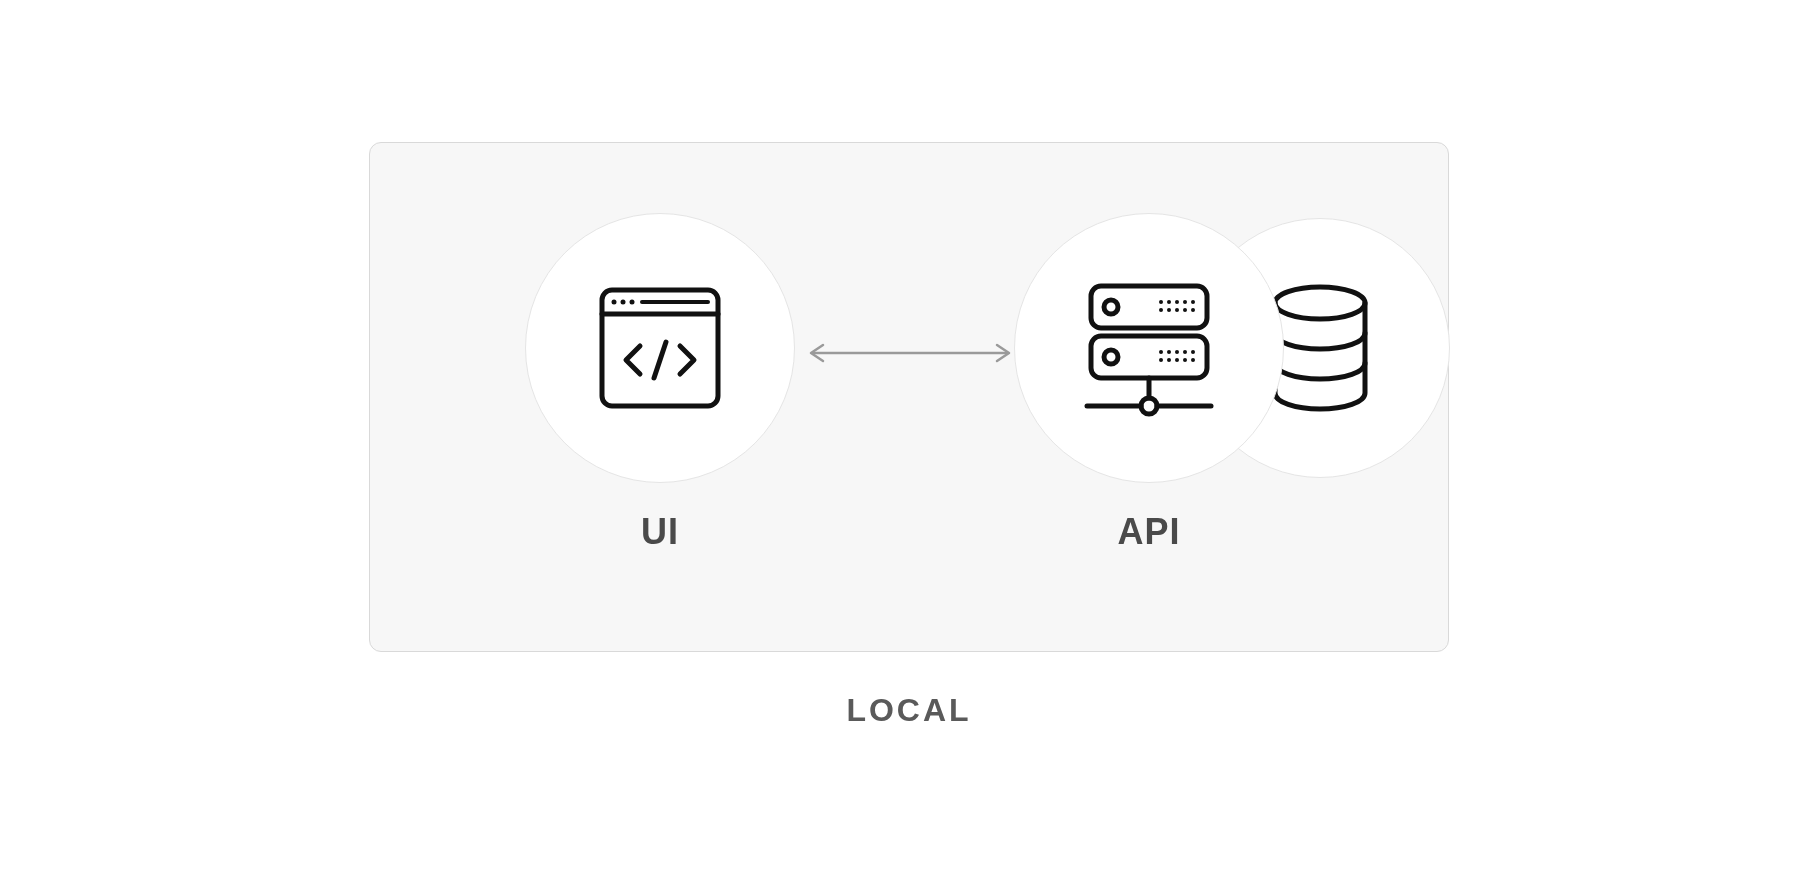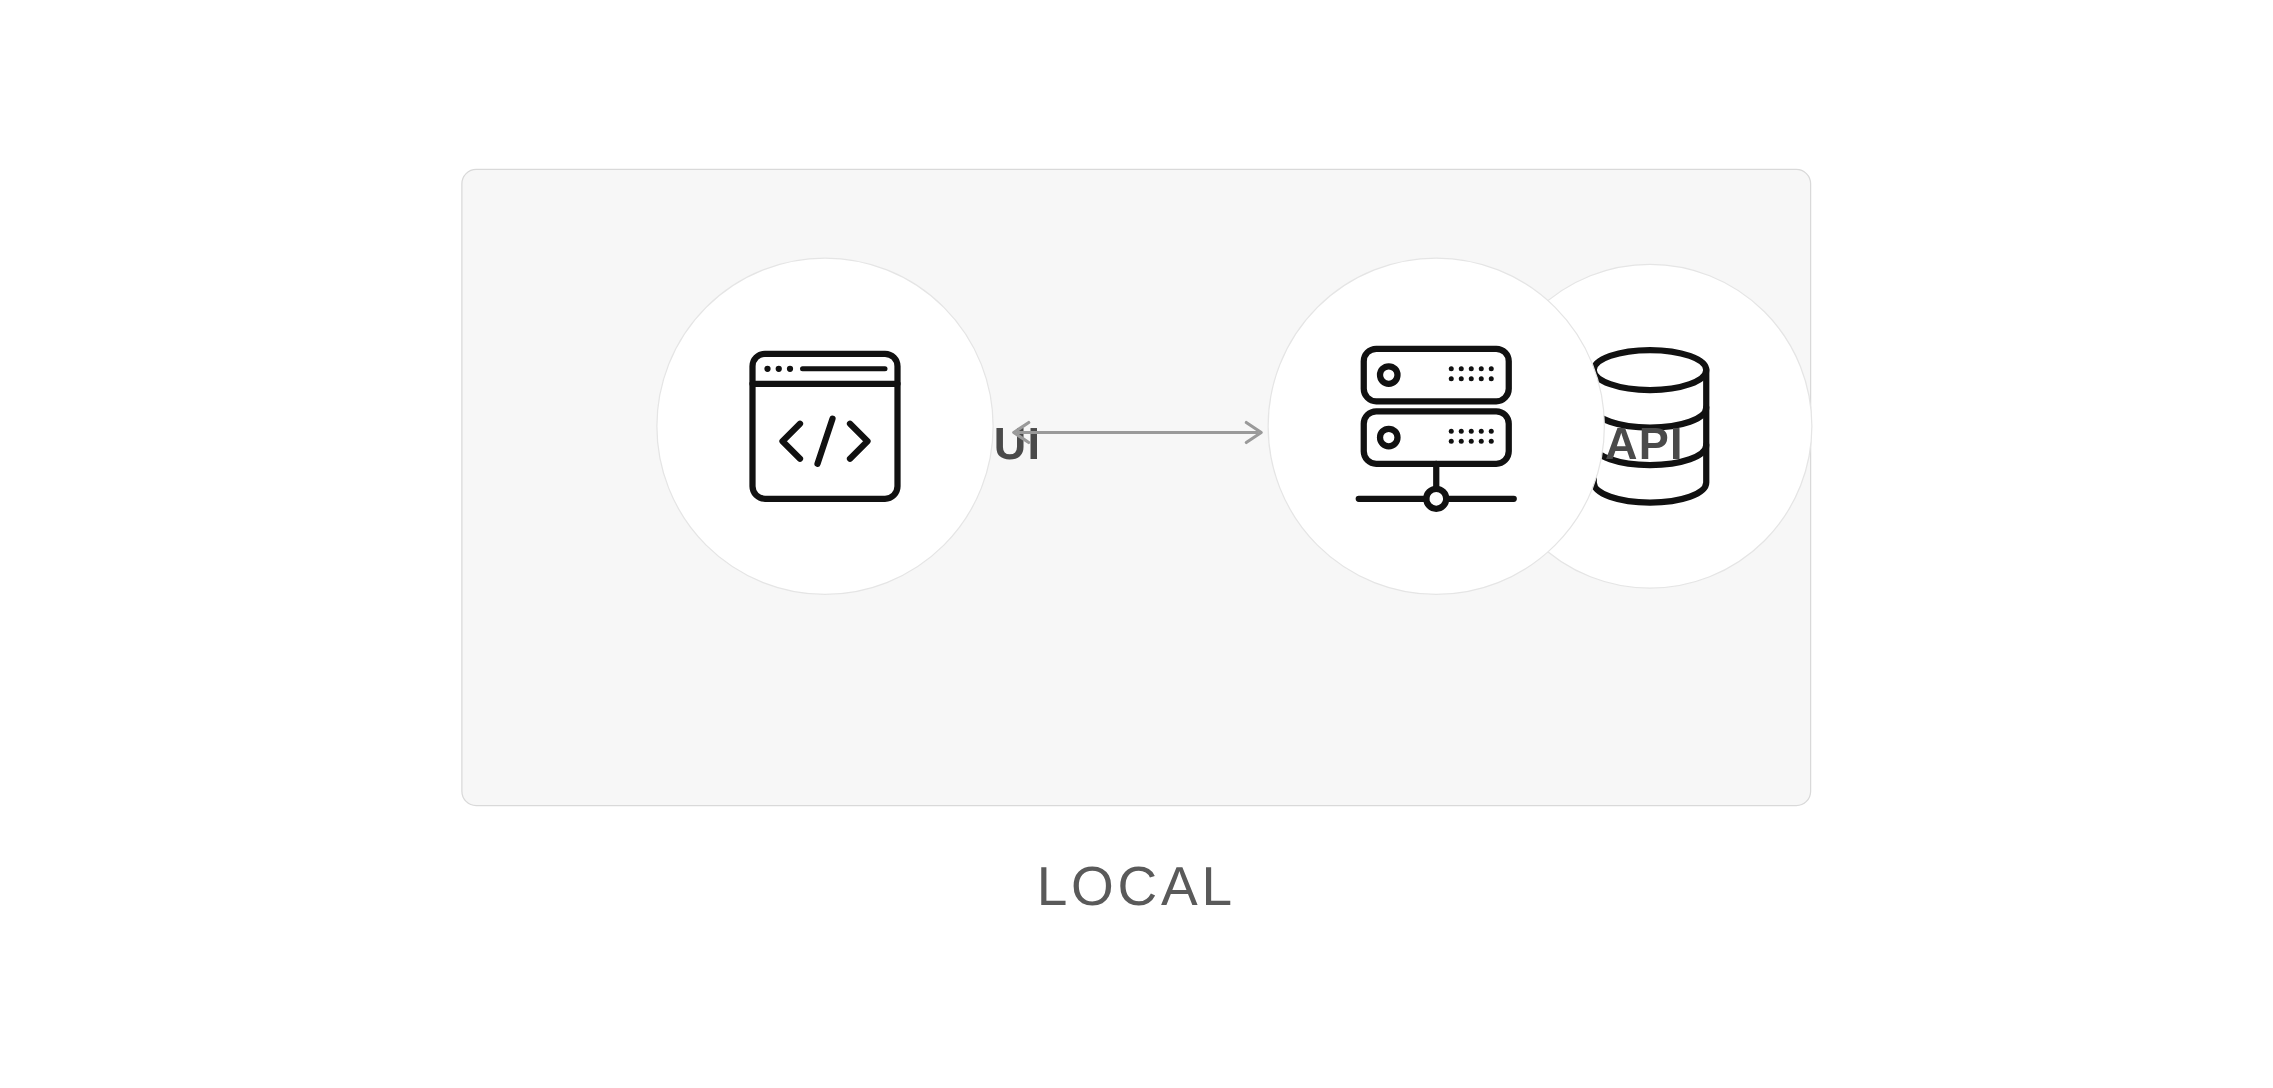--- a/index.html
+++ b/index.html
@@ -21,21 +21,21 @@
       width: 1080px;
       height: 510px;
       background: #f7f7f7;
       border: 1px solid #d9d9d9;
       border-radius: 12px;
       position: relative;
     }
     .node {
       position: absolute;
       display: flex;
-      flex-direction: row;
+      flex-direction: column;
       align-items: center;
     }
     .circle {
       width: 270px;
       height: 270px;
       border-radius: 50%;
       background: #ffffff;
       border: 1px solid #e5e5e5;
       display: flex;
       align-items: center;
@@ -72,22 +72,22 @@
     }
     .arrow {
       position: absolute;
       left: 435px;
       top: 200px;
       width: 210px;
       height: 20px;
     }
     .bottom-label {
       margin-top: 40px;
-      font-size: 44px;
-      font-weight: 400;
+      font-size: 32px;
+      font-weight: 700;
       color: #5a5a5a;
       letter-spacing: 3px;
     }
     svg {
       display: block;
     }
   </style>
 </head>
 <body>
 

